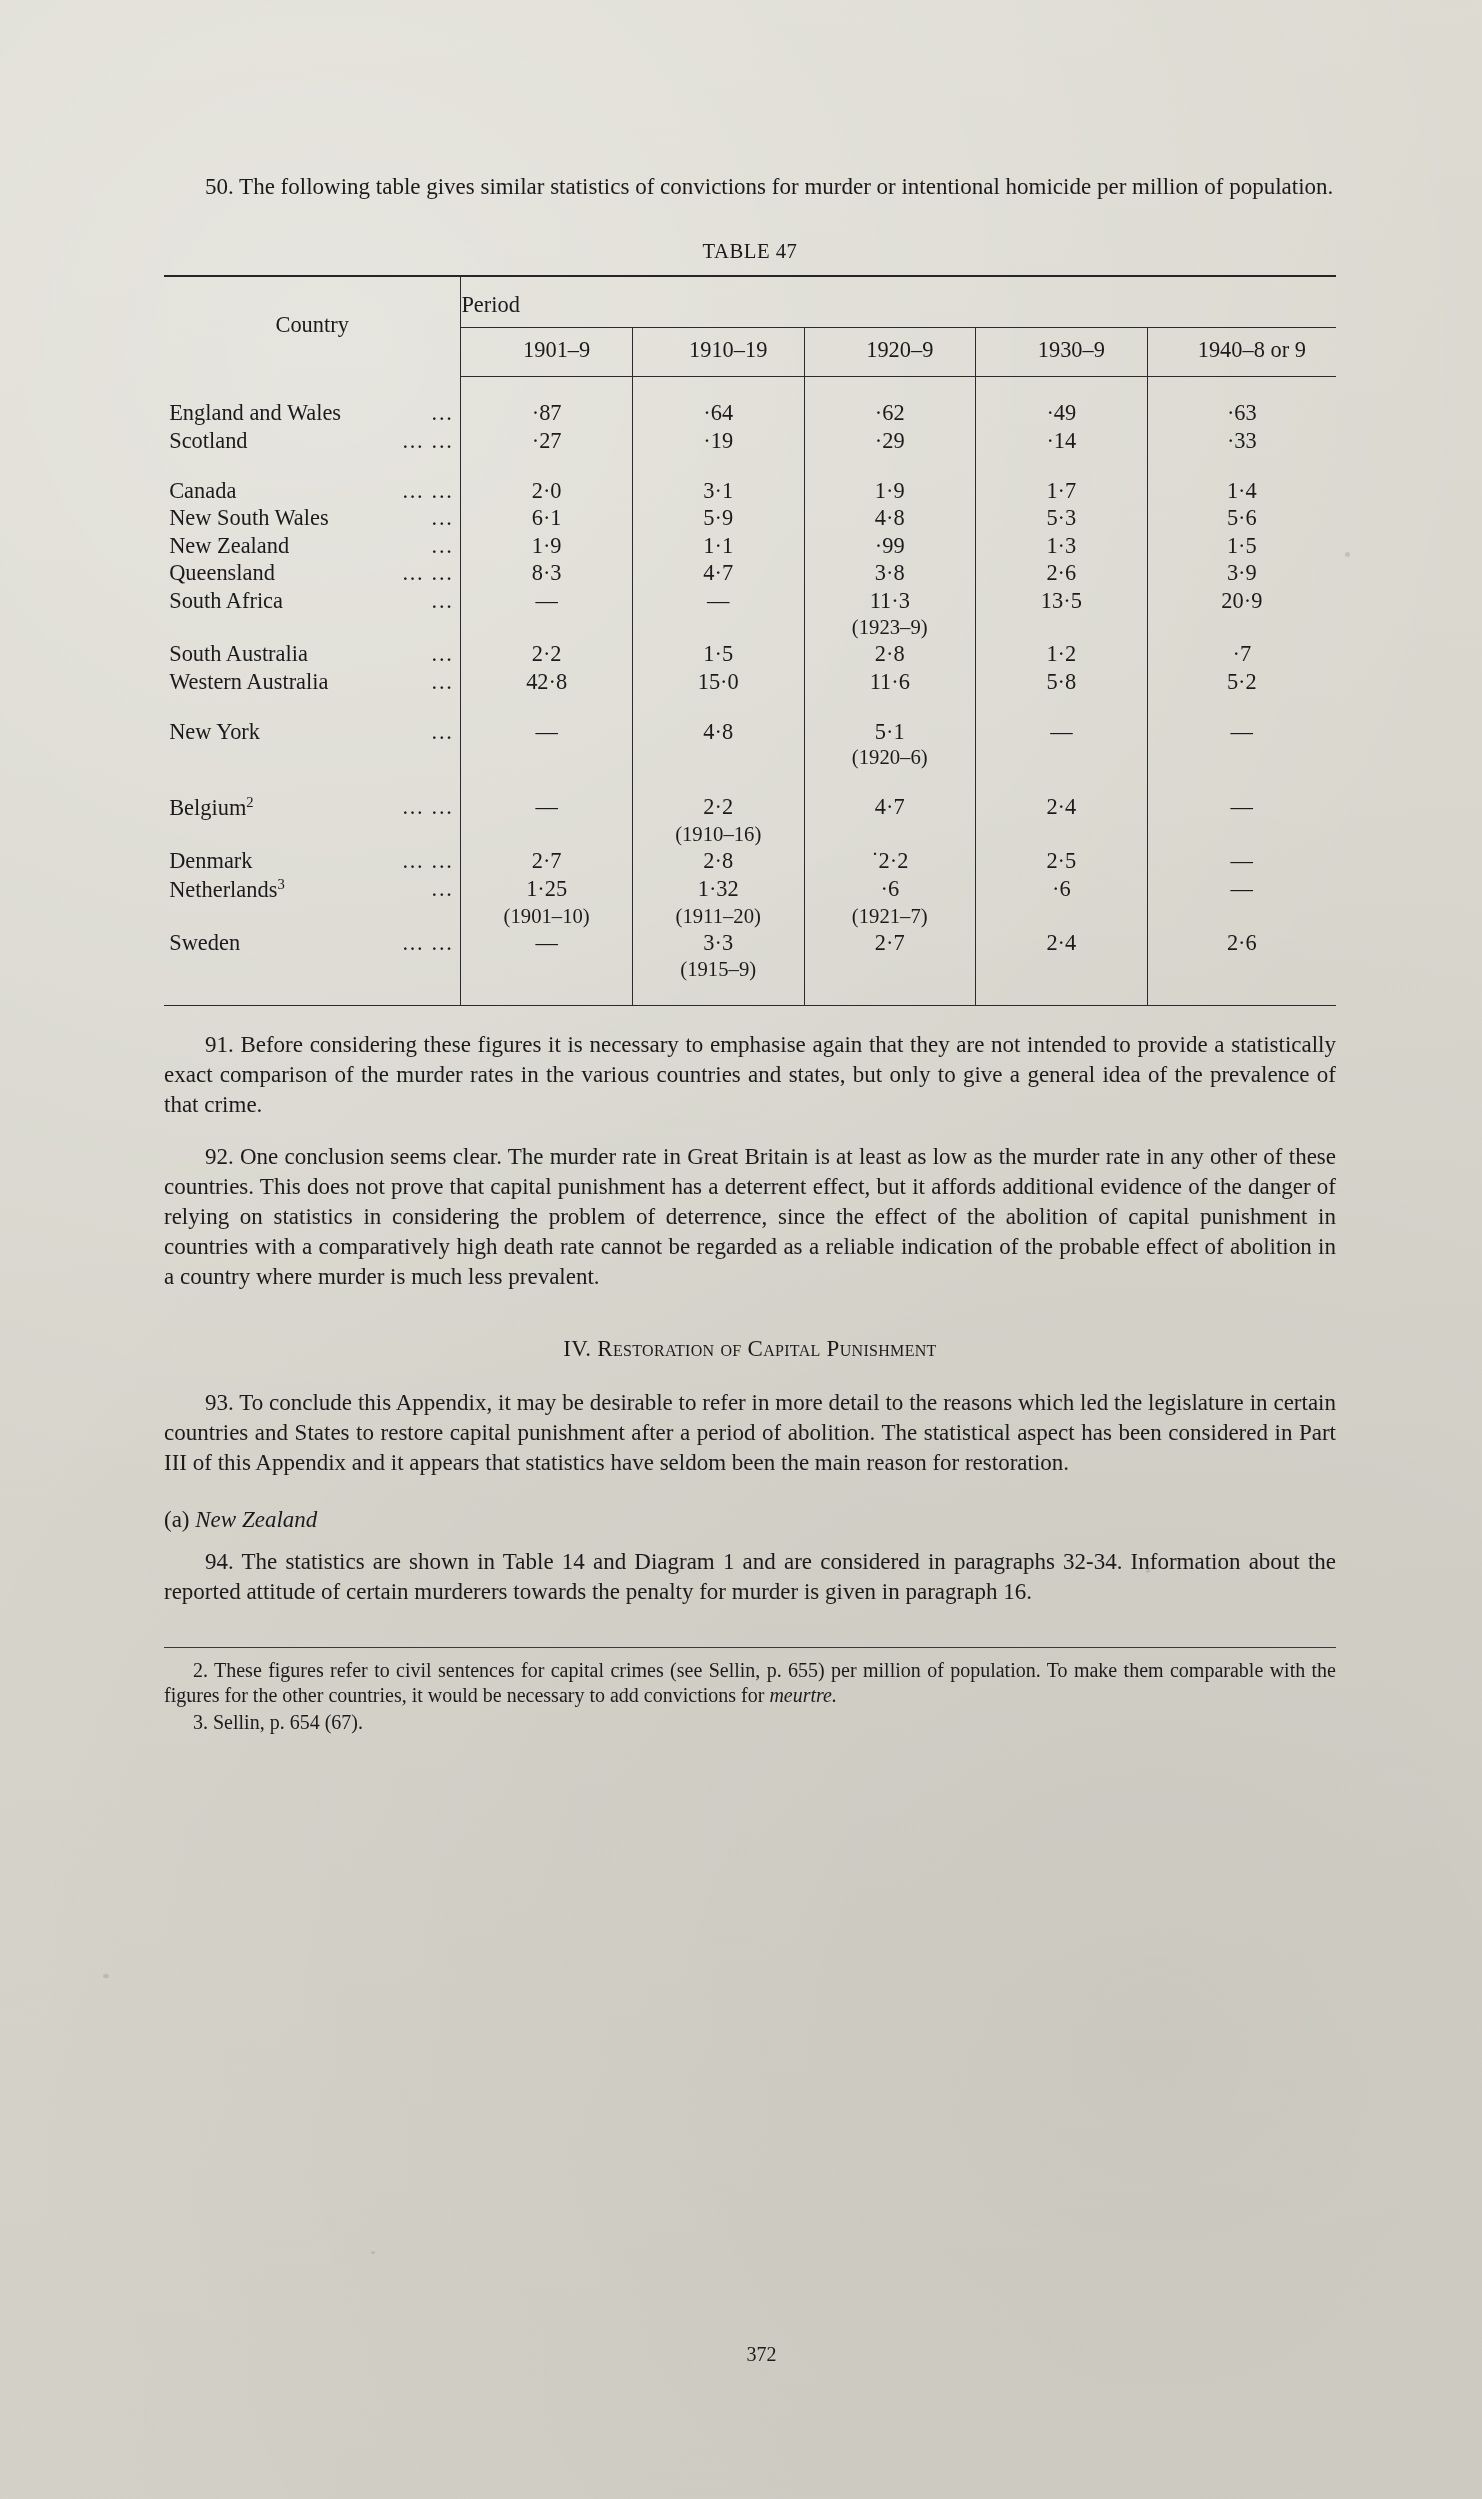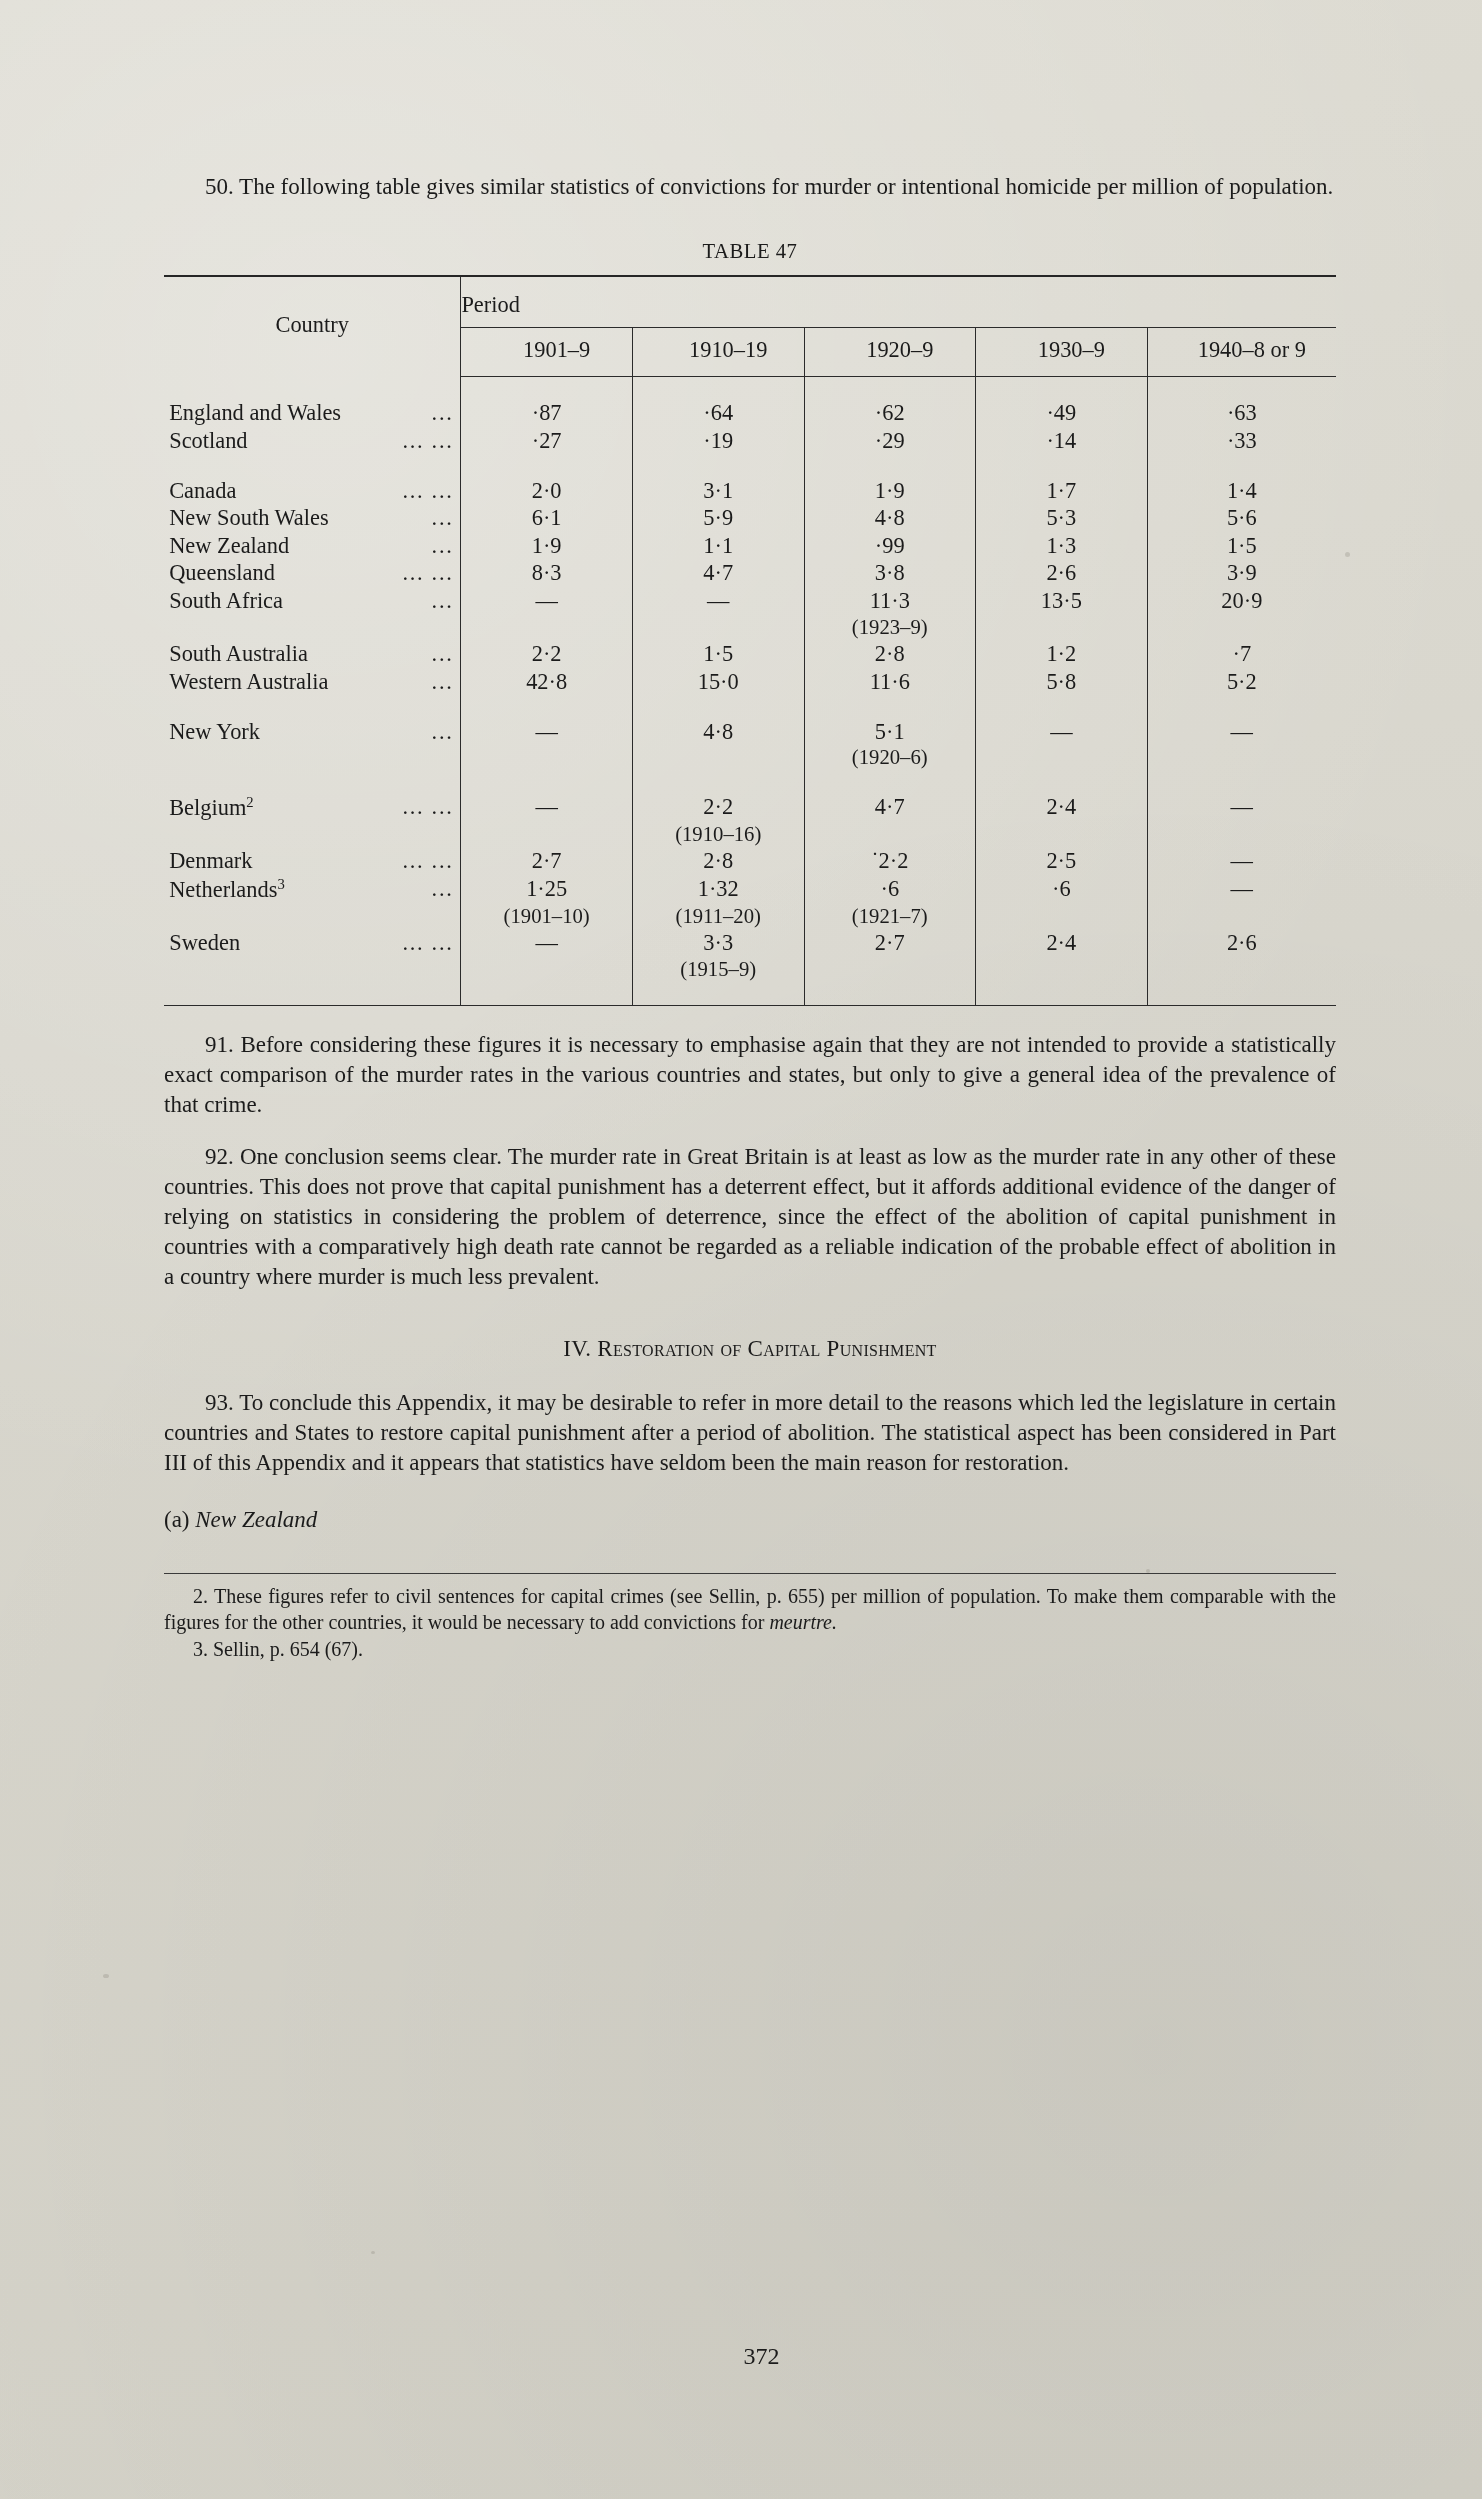--- a/index.html
+++ b/index.html
@@ -137,21 +137,21 @@
   .footnotes .fn { margin-bottom: 1.7px; }
   .fn-indent { text-indent: 29px; }
   .footnotes i { font-style: italic; }
 
   .folio {
     position: absolute;
     left: 0;
     right: 8px;
     top: 2343px;
     text-align: center;
-    font-size: 24px;
+    font-size: 20px;
     margin-left: 48px;
   }
   .speck {
     position: absolute;
     background: rgba(90,85,70,0.18);
     border-radius: 50%;
   }
 </style>
 </head>
 <body>
@@ -401,20 +401,21 @@
 
     <p class="para">91. Before considering these figures it is necessary to emphasise again that they are not intended to provide a statistically exact comparison of the murder rates in the various countries and states, but only to give a general idea of the prevalence of that crime.</p>
     <p class="para">92. One conclusion seems clear. The murder rate in Great Britain is at least as low as the murder rate in any other of these countries.  This does not prove that capital punishment has a deterrent effect, but it affords additional evidence of the danger of relying on statistics in considering the problem of deterrence, since the effect of the abolition of capital punishment in countries with a comparatively high death rate cannot be regarded as a reliable indication of the probable effect of abolition in a country where murder is much less prevalent.</p>
 
     <div class="section-head smallcaps">IV. Restoration of Capital Punishment</div>
 
     <p class="para">93. To conclude this Appendix, it may be desirable to refer in more detail to the reasons which led the legislature in certain countries and States to restore capital punishment after a period of abolition.  The statistical aspect has been considered in Part III of this Appendix and it appears that statistics have seldom been the main reason for restoration.</p>
 
     <div class="subhead"><span>(a) </span><i>New Zealand</i></div>
 
+    <p class="para">94. The statistics are shown in Table 14 and Diagram 1 and are considered in paragraphs 32-34.  Information about the reported attitude of certain murderers towards the penalty for murder is given in paragraph 16.</p>
 
     <hr class="footnote-rule">
 
     <div class="footnotes">
       <div class="fn fn-indent"><span>2. These figures refer to civil sentences for capital crimes (see Sellin, p. 655) per million of population.  To make them comparable with the figures for the other countries, it would be necessary to add convictions for </span><i>meurtre.</i></div>
       <div class="fn fn-indent">3. Sellin, p. 654 (67).</div>
     </div>
 
   </div>
 

